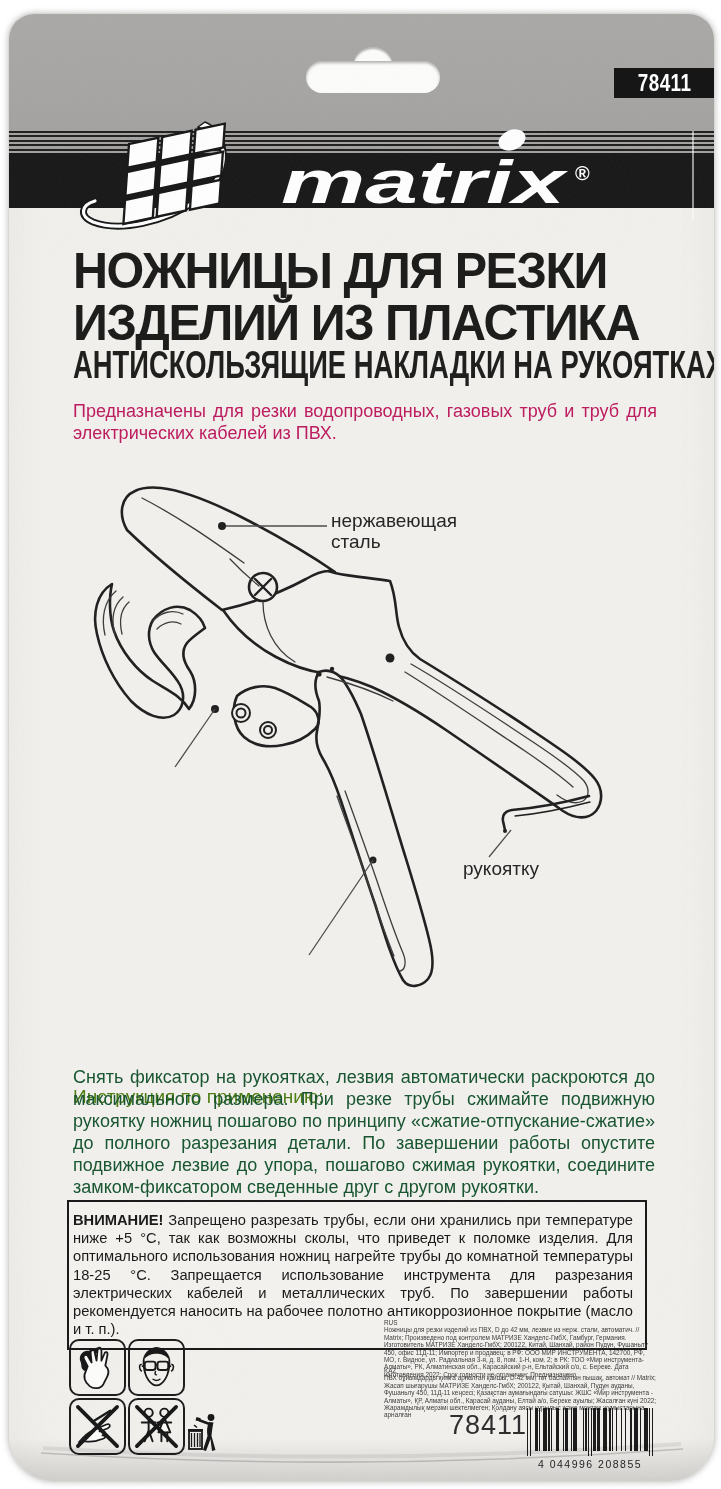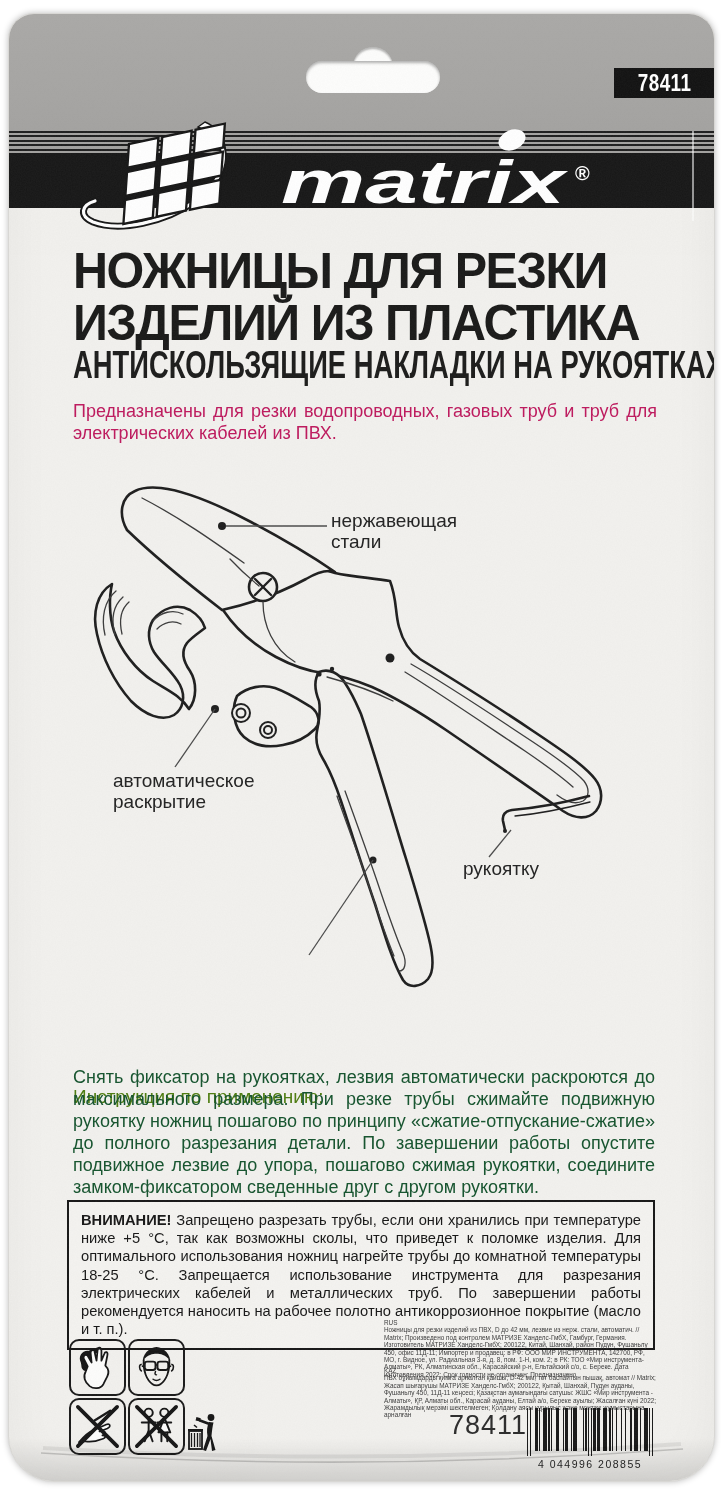--- a/index.html
+++ b/index.html
@@ -38,21 +38,21 @@
   .diagram-svg{left:52px;top:457px;width:600px;height:580px;}
   .dlabel{font-size:19px;line-height:20.5px;color:#222;}
   .dl-blade{left:322px;top:497px;}
   .dl-auto{left:104px;top:757px;}
   .dl-lock{left:454px;top:845px;}
   .dl-grip{left:226px;top:943px;}
   
   .instr-h{left:64px;top:1072px;font-weight:normal;font-size:19px;color:#4d7c0f;}
   .instr-b{left:64px;top:1052px;width:582px;font-size:18px;line-height:22px;text-align:justify;color:#14532d;}
   
-  .warnbox{left:58px;top:1186px;width:560px;border:2.5px solid #161616;padding:9px 12px 10px 12px;
+  .warnbox{left:58px;top:1186px;width:560px;border:2.5px solid #161616;padding:9px 12px 10px 4px;
     font-size:14.7px;line-height:18.2px;text-align:justify;color:#161616;background:rgba(255,255,255,.15);}
   .warnbox b{font-weight:bold;}
   
   .fine{width:274px;font-size:6.4px;line-height:7.4px;color:#3a3a3a;text-align:left;}
   .fine .fp-label{display:block;}
   .fp-rus{left:375px;top:1305px;}
   .fp-kaz{left:375px;top:1353px;}
   
   .icon-cell{width:53px;height:53px;border:2.5px solid #1a1a1a;border-radius:10px;background:transparent;
     display:flex;align-items:center;justify-content:center;}
@@ -197,25 +197,21 @@
       <circle cx="214" cy="708" r="4" stroke="none"></circle>
         <path d="M 214,708 L 174,766" fill="none"></path>
       <path d="M 510,829 L 488,856" fill="none"></path>
       <circle cx="372" cy="859" r="3.5" stroke="none"></circle>
         <path d="M 372,859 L 308,954" fill="none"></path>
     </g>
   </svg>
 
   <div class="dlabel dl-blade">
     <div>нержавеющая</div>
-    <div>стали</div>
-  </div>
-  <div class="dlabel dl-auto">
-    <div>автоматическое</div>
-    <div>раскрытие</div>
+    <div>сталь</div>
   </div>
   <div class="dlabel dl-lock">рукоятку</div>
 
   <div class="instr-h">Инструкция по применению:</div>
   <div class="instr-b">Снять фиксатор на рукоятках, лезвия автоматически раскроются до максимального размера. При резке трубы сжимайте подвижную рукоятку ножниц пошагово по принципу «сжатие-отпускание-сжатие» до полного разрезания детали. По завершении работы опустите подвижное лезвие до упора, пошагово сжимая рукоятки, соедините замком-фиксатором сведенные друг с другом рукоятки.</div>
 
   <div class="warnbox"><b>ВНИМАНИЕ!</b><span> Запрещено разрезать трубы, если они хранились при температуре ниже +5 °С, так как возможны сколы, что приведет к поломке изделия. Для оптимального использования ножниц нагрейте трубы до комнатной температуры 18-25 °С. Запрещается использование инструмента для разрезания электрических кабелей и металлических труб. По завершении работы рекомендуется наносить на рабочее полотно антикоррозионное покрытие (масло и т. п.).</span></div>
 
   <div class="fine fp-rus">
     <span class="fp-label">RUS</span>

